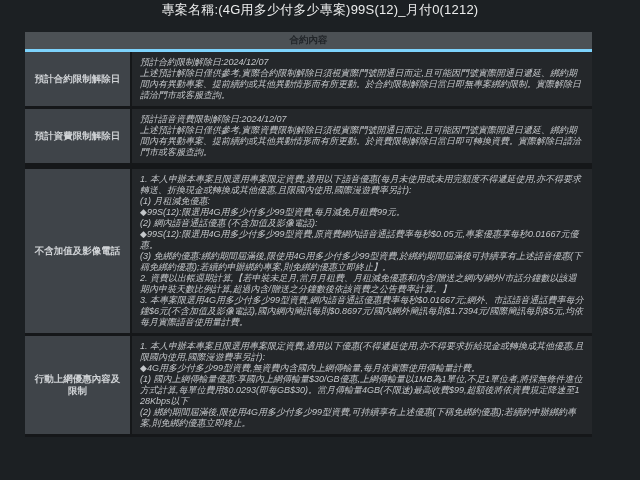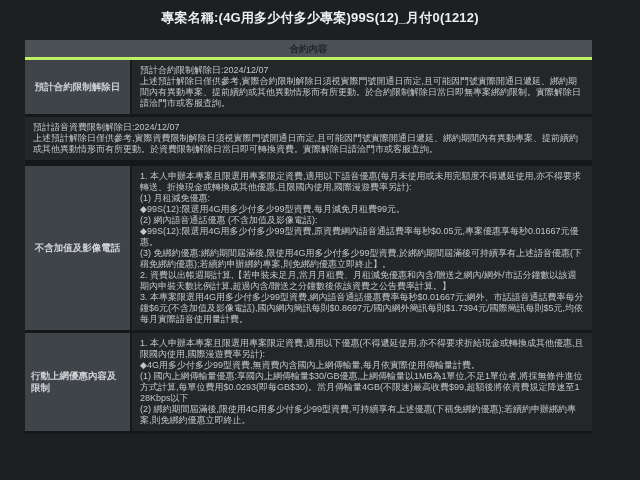--- a/index.html
+++ b/index.html
@@ -7,91 +7,94 @@
     padding: 0;
   }
   body {
     width: 640px;
     height: 480px;
     overflow: hidden;
     background: #1c2023;
     font-family: "Liberation Sans", "DejaVu Sans", sans-serif;
   }
   .page-title {
-    padding-top: 9px;
+    padding-top: 1px;
     text-align: center;
     color: #eceded;
     font-size: 13px;
-    font-weight: bold;
+    font-weight: normal;
     letter-spacing: 0.2px;
     margin-bottom: 13px;
   }
   .contract-table {
     margin-left: 25px;
     width: 567px;
   }
   .table-header {
     background: #4c5155;
     color: #22262a;
     font-size: 9.5px;
     font-weight: bold;
     text-align: center;
     height: 17px;
     line-height: 17px;
-    border-bottom: 3px solid #bef264;
+    border-bottom: 3px solid #7dd3fc;
+    font-family: Liberation Mono, monospace;
   }
   .t-row {
     display: flex;
     align-items: stretch;
     border-bottom: 3px solid #151719;
   }
   .label-cell {
     width: 107px;
     flex: 0 0 107px;
     background: #3f4449;
     border-right: 2px solid #151719;
     display: flex;
     align-items: center;
     justify-content: center;
-    text-align: left;
+    text-align: center;
     color: #cfd2d5;
     font-size: 9.5px;
     font-weight: bold;
     padding: 4px 6px;
     box-sizing: border-box;
     line-height: 12px;
   }
   .content-cell {
     flex: 1 1 auto;
     background: #24272a;
     color: #c3c6c9;
     font-size: 9px;
     line-height: 11px;
     padding: 5px 8px;
     box-sizing: border-box;
     white-space: pre-line;
     word-break: break-all;
     overflow-wrap: anywhere;
+    font-style: italic;
   }
 </style>
 </head>
 <body>
 
 <div class="page-title">專案名稱:(4G用多少付多少專案)99S(12)_月付0(1212)</div>
 
 <div class="contract-table">
   <div class="table-header">合約內容</div>
 
   <div class="t-row">
     <div class="label-cell">預計合約限制解除日</div>
     <div class="content-cell">預計合約限制解除日:2024/12/07
 上述預計解除日僅供參考,實際合約限制解除日須視實際門號開通日而定,且可能因門號實際開通日遞延、綁約期間內有異動專案、提前續約或其他異動情形而有所更動。於合約限制解除日當日即無專案綁約限制。實際解除日請洽門市或客服查詢。</div>
   </div>
 
   <div class="t-row">
+    <div class="label-cell">預計資費限制解除日</div>
     <div class="content-cell">預計語音資費限制解除日:2024/12/07
 上述預計解除日僅供參考,實際資費限制解除日須視實際門號開通日而定,且可能因門號實際開通日遞延、綁約期間內有異動專案、提前續約或其他異動情形而有所更動。於資費限制解除日當日即可轉換資費。實際解除日請洽門市或客服查詢。</div>
   </div>
 
   <div class="t-row">
   </div>
 
   <div class="t-row">
     <div class="label-cell">不含加值及影像電話</div>
     <div class="content-cell">1. 本人申辦本專案且限選用專案限定資費,適用以下語音優惠(每月未使用或未用完額度不得遞延使用,亦不得要求轉送、折換現金或轉換成其他優惠,且限國內使用,國際漫遊費率另計):

